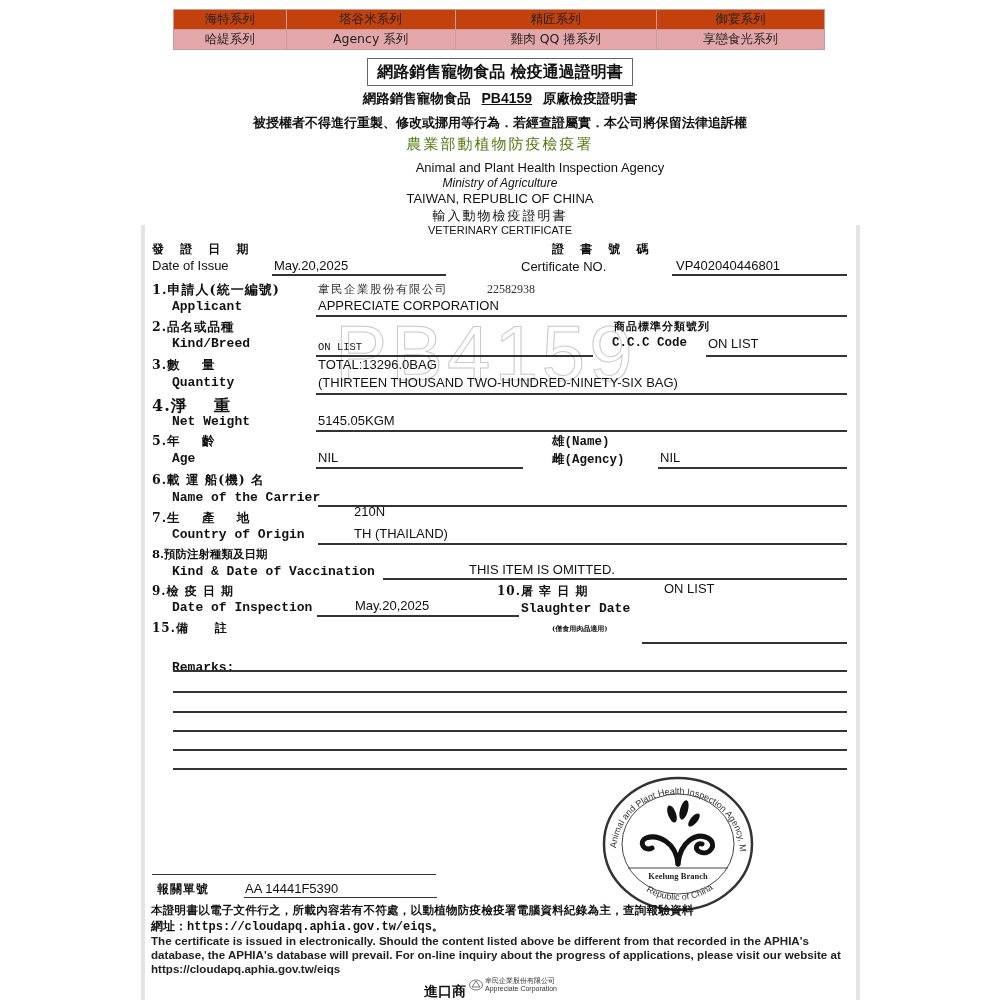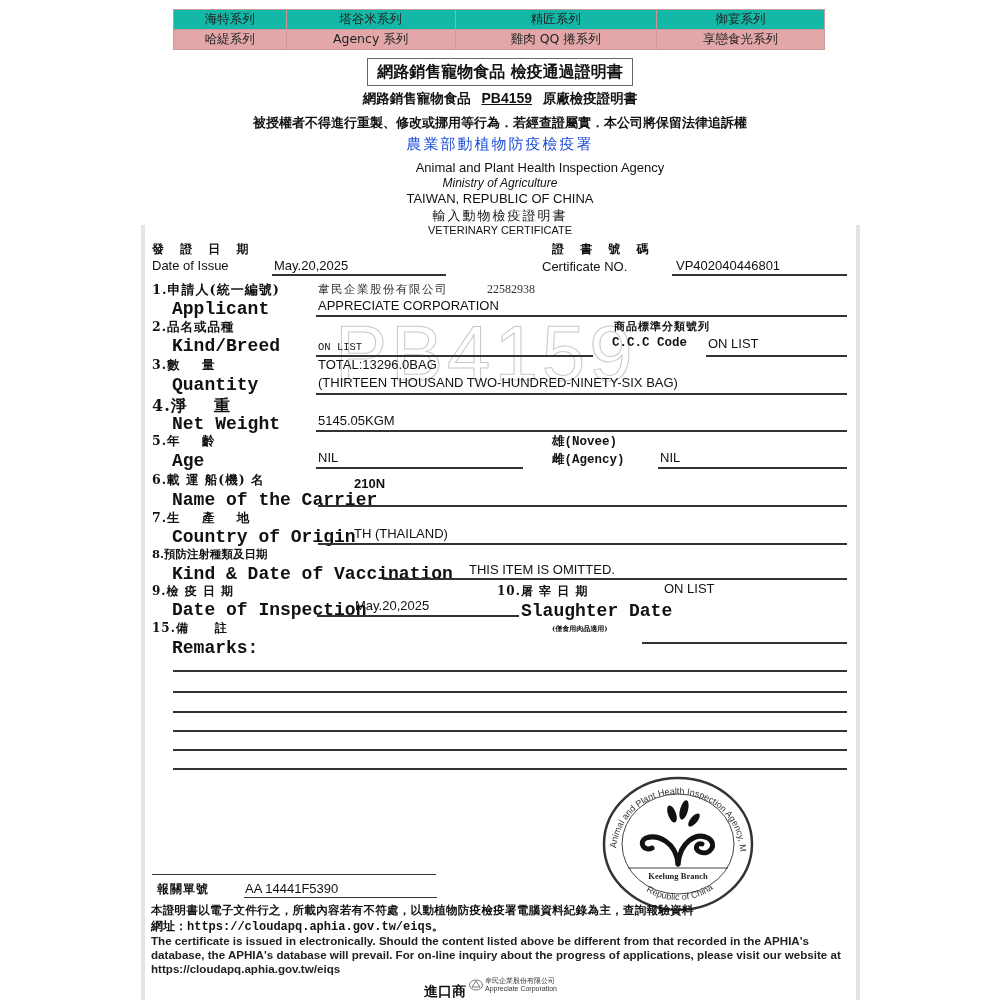--- a/index.html
+++ b/index.html
@@ -5,31 +5,31 @@
   html, body { margin:0; padding:0; background:#ffffff; }
   body { width:1000px; height:1000px; position:relative; overflow:hidden; font-family:"Liberation Sans", sans-serif; color:#111; }
   .abs { position:absolute; }
   .serif { font-family:"Liberation Serif", "DejaVu Serif", serif; }
   .mono { font-family:"Liberation Mono", "DejaVu Sans Mono", monospace; }
   .sans { font-family:"Liberation Sans", "DejaVu Sans", sans-serif; }
 
   
   .series-table { left:173px; top:9px; width:652px; border-collapse:collapse; position:absolute; }
   .series-table td { border:1px solid #c99; text-align:center; font-size:12.5px; height:19px; padding:0; color:#222; font-family:"DejaVu Sans", sans-serif; }
-  .series-table tr.r1 td { background:#14b8a6;margin-left:7px; }
+  .series-table tr.r1 td { background:#c2410c;margin-left:7px; }
   .series-table tr.r2 td { background:#e3a7a9; }
 
   
   .edge { position:absolute; top:225px; width:4px; height:775px; background:#e4e4e8; }
 
   .title-box { left:367px; top:58px; width:264px; height:26px; border:1.5px solid #666; font-size:16px; font-weight:bold; text-align:center; line-height:26px; font-family:"DejaVu Sans", sans-serif; }
   .center { text-align:center; left:0; width:1000px; }
   .line { position:absolute; height:1.5px; background:#333; }
   .lbl-zh { font-family:"DejaVu Serif", serif; font-weight:bold; font-size:12px; letter-spacing:1px; }
-  .lbl-en { font-family:"Liberation Mono", monospace; font-weight:bold; font-size:18px; }
+  .lbl-en { font-family:"Liberation Mono", monospace; font-weight:bold; font-size:13px; }
   .val { font-family:"Liberation Sans", sans-serif; font-size:13px; }
   .watermark { left:335px; top:308px; font-family:"Liberation Sans", sans-serif; font-size:78px; color:transparent; -webkit-text-stroke:1px #c8c8c8; letter-spacing:4px; }
 
   .seal { left:598px; top:772px; width:160px; height:142px; }
 </style>
 </head>
 <body>
 
 <table class="series-table">
   <tbody>
@@ -52,36 +52,36 @@
 <div class="edge" style="left:856px;"></div>
 
 <div class="abs title-box">網路銷售寵物食品  檢疫通過證明書</div>
 <div class="abs center" style="top:90px; font-size:13.5px; font-weight:bold; font-family:'DejaVu Sans',sans-serif;">
   <span>網路銷售寵物食品</span>
   <span style="text-decoration:underline; margin:0 6px; font-family:'Liberation Sans',sans-serif; font-size:14px;">PB4159</span>
   <span>原廠檢疫證明書</span>
 </div>
 <div class="abs center" style="top:114px; font-size:13px; font-weight:bold; font-family:'DejaVu Sans',sans-serif;">被授權者不得進行重製、修改或挪用等行為．若經查證屬實．本公司將保留法律追訴權</div>
 
-<div class="abs center serif" style="top:135px; font-size:15px; letter-spacing:2px; color:#1d4ed8;">農業部動植物防疫檢疫署</div>
+<div class="abs center serif" style="top:135px; font-size:15px; letter-spacing:2px; color:#4d7c0f;">農業部動植物防疫檢疫署</div>
 <div class="abs center sans" style="top:160px; font-size:13px;margin-left:40px;">Animal and Plant Health Inspection Agency</div>
 <div class="abs center sans" style="top:176px; font-size:12px;font-style:italic;">Ministry of Agriculture</div>
 <div class="abs center sans" style="top:191px; font-size:13px;">TAIWAN, REPUBLIC OF CHINA</div>
 <div class="abs center serif" style="top:207px; font-size:13px; letter-spacing:2px;">輸入動物檢疫證明書</div>
 <div class="abs center sans" style="top:224px; font-size:11px;">VETERINARY CERTIFICATE</div>
 
 <div class="abs watermark">PB4159</div>
 
 <div class="abs lbl-zh" style="left:152px; top:241px; letter-spacing:6px;">發 證 日 期</div>
 <div class="abs sans" style="left:152px; top:258px; font-size:13px;">Date of Issue</div>
 <div class="abs val" style="left:274px; top:258px;">May.20,2025</div>
 <div class="line" style="left:272px; top:274px; width:174px;"></div>
 
 <div class="abs lbl-zh" style="left:552px; top:241px; letter-spacing:6px;">證 書 號 碼</div>
-<div class="abs sans" style="left:542px; top:259px; font-size:13px;">Certificate NO.</div>
+<div class="abs sans" style="left:521px; top:259px; font-size:13px;">Certificate NO.</div>
 <div class="abs val" style="left:676px; top:258px;">VP402040446801</div>
 <div class="line" style="left:672px; top:274px; width:175px;"></div>
 
 <div class="abs lbl-zh" style="left:152px; top:281px; font-size:13px;">1.申請人(統一編號)</div>
 <div class="abs lbl-en" style="left:172px; top:299px;">Applicant</div>
 <div class="abs serif" style="left:318px; top:282px; font-size:11.5px; letter-spacing:1.5px; color:#333;">韋民企業股份有限公司</div>
 <div class="abs serif" style="left:487px; top:282px; font-size:12px; color:#333;">22582938</div>
 <div class="abs val" style="left:318px; top:298px;">APPRECIATE CORPORATION</div>
 <div class="line" style="left:316px; top:315px; width:531px;"></div>
 
@@ -102,28 +102,28 @@
 
 <div class="abs lbl-zh" style="left:152px; top:396px; font-size:16px; white-space:pre;">4.淨    重</div>
 <div class="abs lbl-en" style="left:172px; top:414px;">Net Weight</div>
 <div class="abs val" style="left:318px; top:413px;">5145.05KGM</div>
 <div class="line" style="left:316px; top:430px; width:531px;"></div>
 
 <div class="abs lbl-zh" style="left:152px; top:433px; font-size:12.5px; white-space:pre;">5.年    齡</div>
 <div class="abs lbl-en" style="left:172px; top:451px;">Age</div>
 <div class="abs val" style="left:318px; top:450px;">NIL</div>
 <div class="line" style="left:316px; top:467px; width:207px;"></div>
-<div class="abs lbl-en" style="left:552px; top:433px; font-size:12.5px;">雄(Novee)</div>
+<div class="abs lbl-en" style="left:552px; top:433px; font-size:12.5px;">雄(Name)</div>
 <div class="abs lbl-en" style="left:552px; top:451px; font-size:12.5px;">雌(Agency)</div>
 <div class="abs val" style="left:660px; top:450px;">NIL</div>
 <div class="line" style="left:658px; top:467px; width:189px;"></div>
 
 <div class="abs lbl-zh" style="left:152px; top:472px; font-size:12.5px; white-space:pre;">6.載 運 船(機) 名</div>
 <div class="abs lbl-en" style="left:172px; top:490px;">Name of the Carrier</div>
-<div class="abs val" style="left:354px; top:476px;font-weight:bold;">210N</div>
+<div class="abs val" style="left:354px; top:504px;">210N</div>
 <div class="line" style="left:318px; top:505px; width:529px;"></div>
 
 <div class="abs lbl-zh" style="left:152px; top:510px; font-size:12.5px; white-space:pre;">7.生    產    地</div>
 <div class="abs lbl-en" style="left:172px; top:527px;">Country of Origin</div>
 <div class="abs val" style="left:354px; top:526px;">TH (THAILAND)</div>
 <div class="line" style="left:318px; top:543px; width:529px;"></div>
 
 <div class="abs lbl-zh" style="left:152px; top:547px; font-size:11.5px; letter-spacing:0;">8.預防注射種類及日期</div>
 <div class="abs lbl-en" style="left:172px; top:564px;">Kind &amp; Date of Vaccination</div>
 <div class="abs val" style="left:469px; top:562px;">THIS ITEM IS OMITTED.</div>
@@ -132,21 +132,21 @@
 <div class="abs lbl-zh" style="left:152px; top:583px; font-size:12px; white-space:pre;">9.檢 疫 日 期</div>
 <div class="abs lbl-en" style="left:172px; top:600px;">Date of Inspection</div>
 <div class="abs val" style="left:355px; top:598px;">May.20,2025</div>
 <div class="line" style="left:317px; top:615px; width:202px;"></div>
 <div class="abs lbl-zh" style="left:497px; top:583px; font-size:12px; white-space:pre;">10.屠 宰 日 期</div>
 <div class="abs lbl-en" style="left:521px; top:601px;">Slaughter Date</div>
 <div class="abs val" style="left:664px; top:581px;">ON LIST</div>
 <div class="abs lbl-zh" style="left:552px; top:624px; font-size:7px; letter-spacing:0;">(僅食用肉品適用)</div>
 
 <div class="abs lbl-zh" style="left:152px; top:620px; font-size:12px; white-space:pre;">15.備     註</div>
-<div class="abs lbl-en" style="left:172px; top:638px;">Remarks:</div>
+<div class="abs lbl-en" style="left:172px; top:660px;">Remarks:</div>
 <div class="line" style="left:642px; top:642px; width:205px;"></div>
 <div class="line" style="left:173px; top:670px; width:674px;"></div>
 <div class="line" style="left:173px; top:691px; width:674px;"></div>
 <div class="line" style="left:173px; top:711px; width:674px;"></div>
 <div class="line" style="left:173px; top:730px; width:674px;"></div>
 <div class="line" style="left:173px; top:749px; width:674px;"></div>
 <div class="line" style="left:173px; top:768px; width:674px;"></div>
 
 <div class="abs seal">
   <svg width="160" height="142" viewBox="0 0 160 142">

